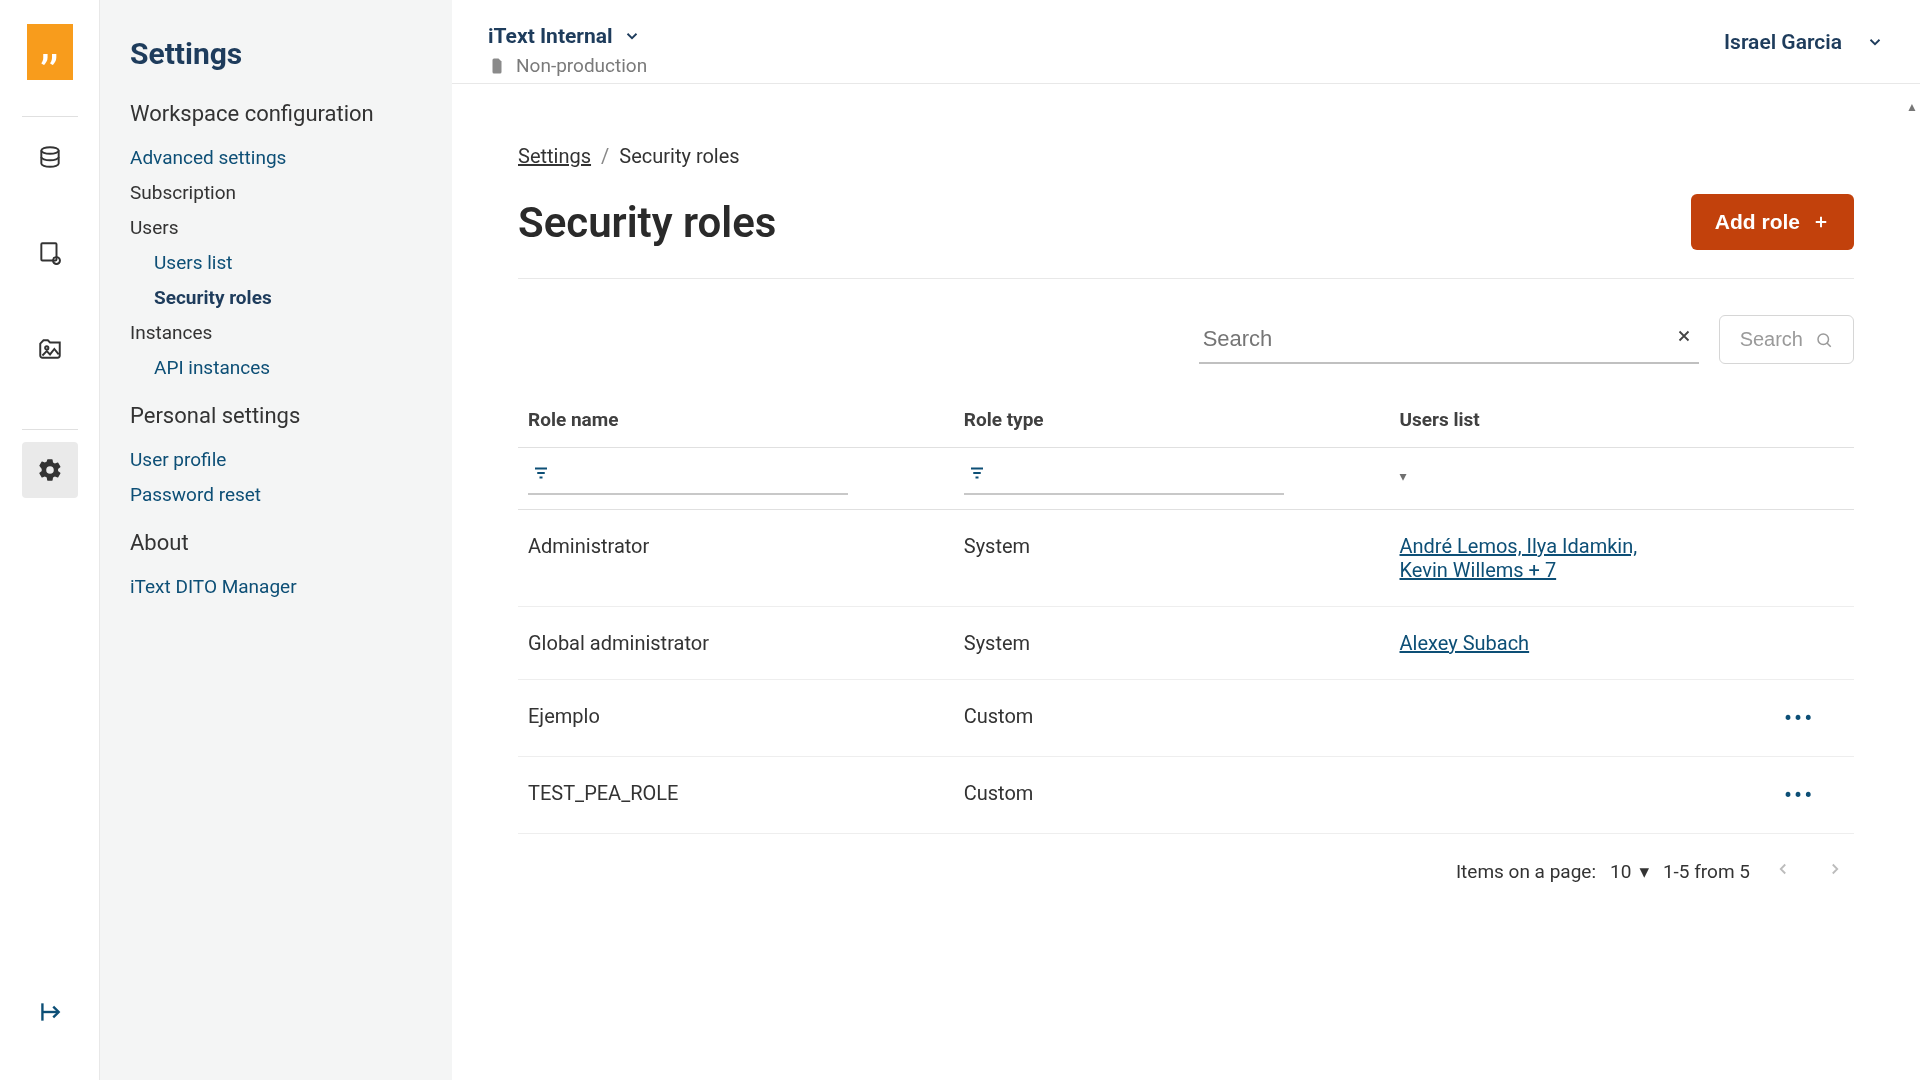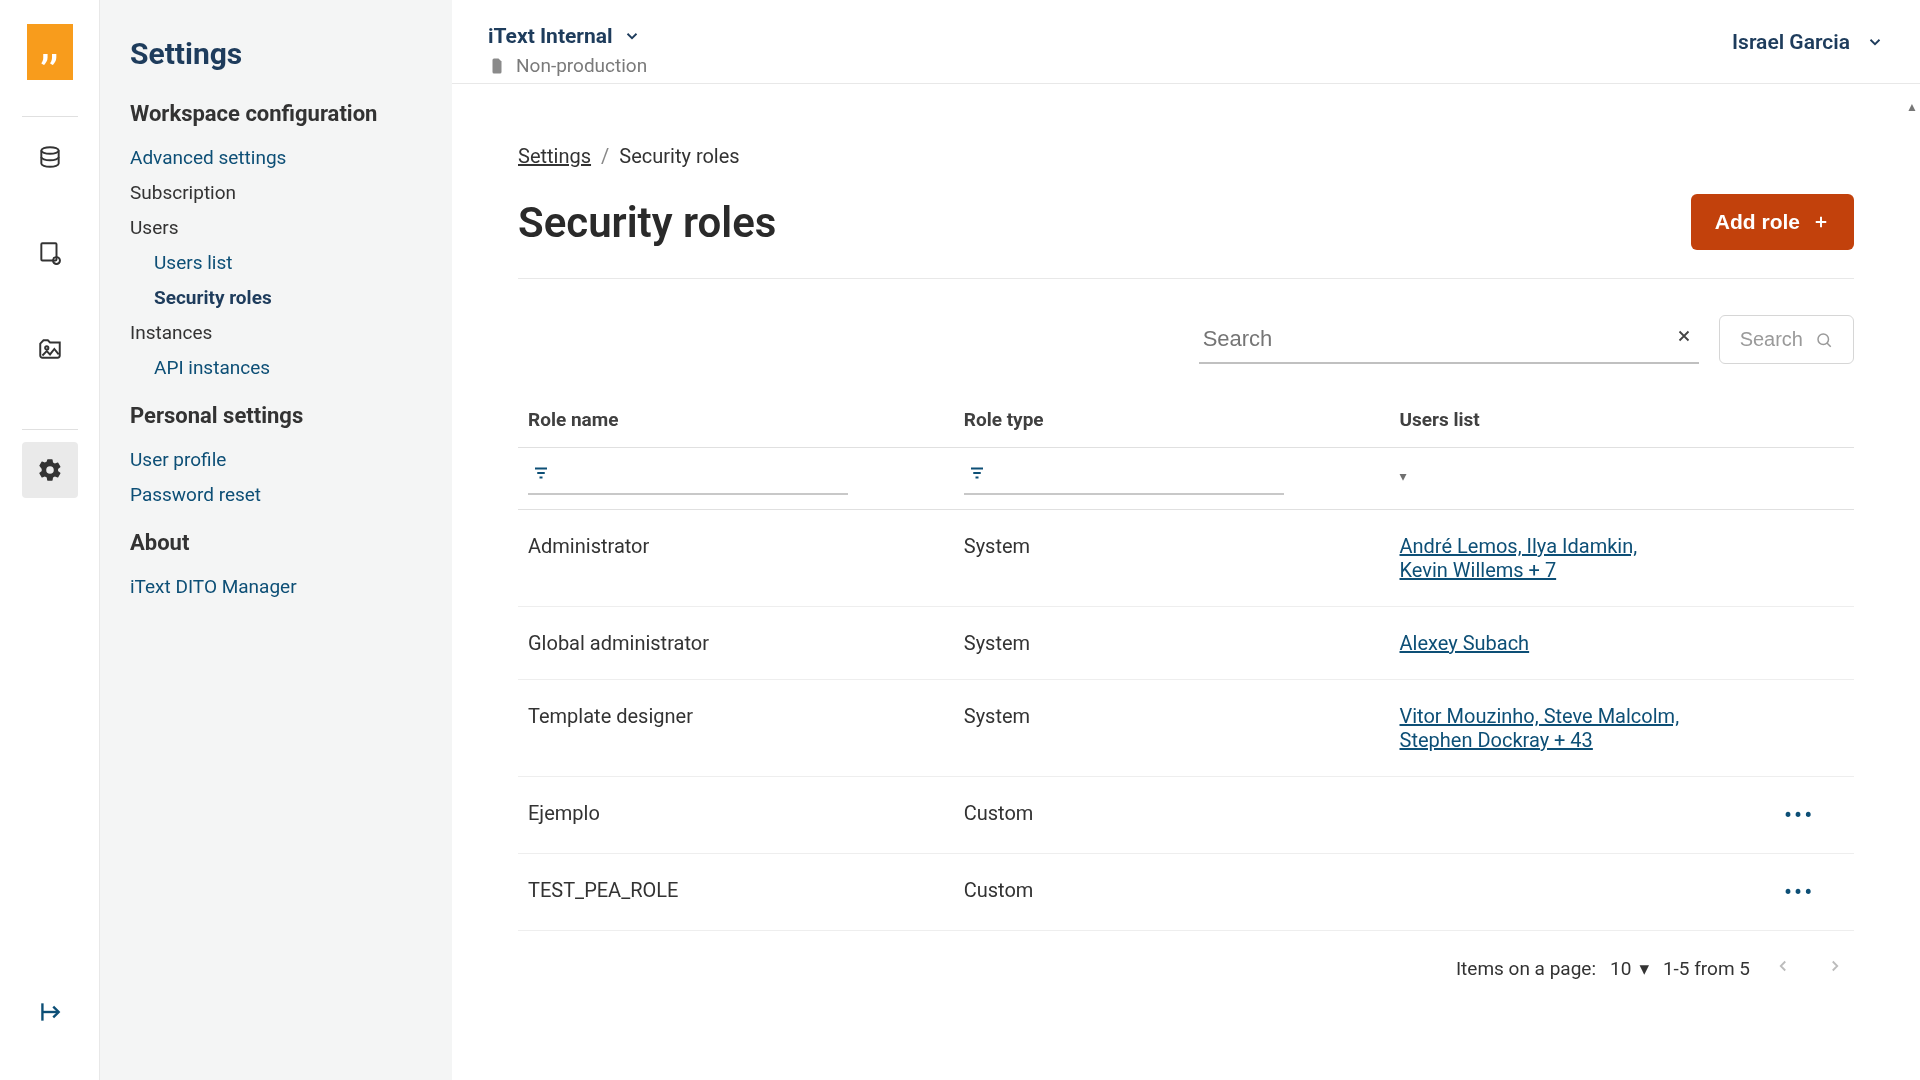--- a/index.html
+++ b/index.html
@@ -16,33 +16,33 @@
 .logo-inner { color:#fff; font-size:36px; font-weight:bold; line-height:1; transform:translateY(-6px);}
 .rail-divider { width: 56px; height:1px; background:#e0e0e0; margin: 12px 0; }
 .rail-btn { width: 56px; height: 56px; display:flex; align-items:center; justify-content:center; border-radius:4px; margin-bottom: 40px; cursor:pointer; color:#333; }
 .rail-btn.active { background:#eaeaea; }
 .rail-spacer { flex:1; }
 .rail-bottom { margin-bottom: 40px; }
 
 
 .sidebar { width: 352px; background:#f4f5f5; padding: 36px 24px 24px 30px; }
 .sidebar-title { font-size: 30px; font-weight: 700; color: #1e3c5c; margin-bottom: 30px; }
-.sidebar-section { font-size: 22px; color:#333; margin: 18px 0 14px 0; font-weight:700;}
+.sidebar-section { font-size: 22px; color:#333; margin: 18px 0 14px 0; font-weight:400;}
 .sidebar-link { display:block; font-size:19px; color:#0d4f76; text-decoration:none; padding:6px 0; cursor:pointer; }
 .sidebar-sublink { display:block; font-size:19px; color:#0d4f76; text-decoration:none; padding:6px 0 6px 24px; cursor:pointer; }
 .sidebar-sublink.active { font-weight:700; color:#1e3c5c; }
 .sidebar-plaintext { font-size:19px; color:#333; padding:6px 0;}
 
 
 .main { flex:1; background:#fff; display:flex; flex-direction:column; position:relative;}
 .header { height:84px; display:flex; align-items:flex-start; justify-content:space-between; padding: 24px 36px 0 36px; border-bottom:1px solid #e8e8e8;}
 .header-left {}
 .ws-name { font-size:21px; font-weight:700; color:#1e3c5c; display:flex; align-items:center; gap:10px; cursor:pointer;}
 .ws-sub { font-size:19px; color:#7a7a7a; display:flex; align-items:center; gap:10px; margin-top:6px;}
-.user-menu { font-size:21px; font-weight:600; color:#1e3c5c; display:flex; align-items:center; gap:16px; cursor:pointer; margin-top:6px;}
+.user-menu { font-size:21px; font-weight:600; color:#1e3c5c; display:flex; align-items:center; gap:24px; cursor:pointer; margin-top:6px;}
 
 
 .content-scroll { flex:1; overflow:auto; padding: 0 36px 36px 36px; position:relative;}
 .card { background:#fff; border-radius:4px; padding:40px 30px 30px 30px; margin-top:20px;}
 .breadcrumb { display:flex; gap:10px; font-size:20px; color:#333; align-items:center;}
 .breadcrumb a { color:#333; text-decoration:underline; cursor:pointer;}
 .breadcrumb-sep { color:#888;}
 .page-head { display:flex; align-items:center; justify-content:space-between; margin-top:26px; padding-bottom:28px; border-bottom:1px solid #e8e8e8;}
 .page-title { font-size:42px; font-weight:600; color:#2a2a2a;}
 .btn-primary { background:#c2410c; color:#fff; border:none; border-radius:6px; padding:16px 24px; font-size:21px; font-weight:600; display:flex; align-items:center; gap:12px; cursor:pointer;}
@@ -244,26 +244,20 @@
                 <td><a class="users-link">André Lemos, Ilya Idamkin, Kevin Willems + 7</a></td>
                 <td></td>
               </tr>
               <tr>
                 <td>Global administrator</td>
                 <td>System</td>
                 <td><a class="users-link">Alexey Subach</a></td>
                 <td></td>
               </tr>
               <tr>
-                <td>Template designer</td>
-                <td>System</td>
-                <td><a class="users-link">Vitor Mouzinho, Steve Malcolm, Stephen Dockray + 43</a></td>
-                <td></td>
-              </tr>
-              <tr>
                 <td>Ejemplo</td>
                 <td>Custom</td>
                 <td></td>
                 <td><span class="row-actions">•••</span></td>
               </tr>
               <tr>
                 <td>TEST_PEA_ROLE</td>
                 <td>Custom</td>
                 <td></td>
                 <td><span class="row-actions">•••</span></td>

